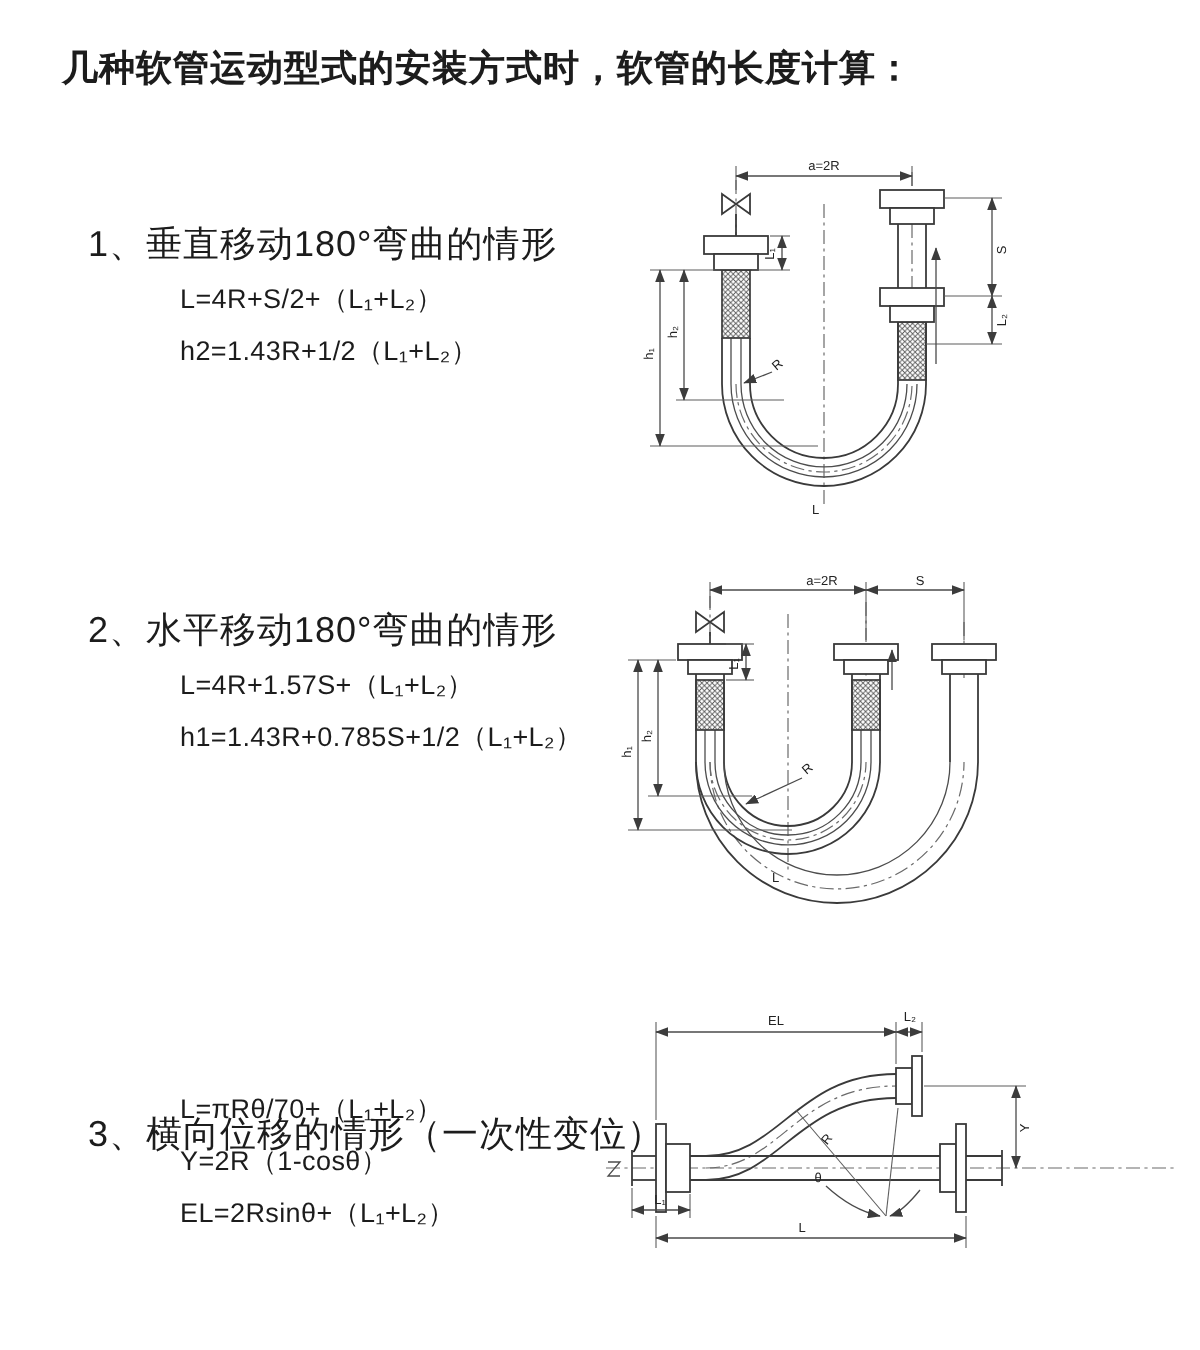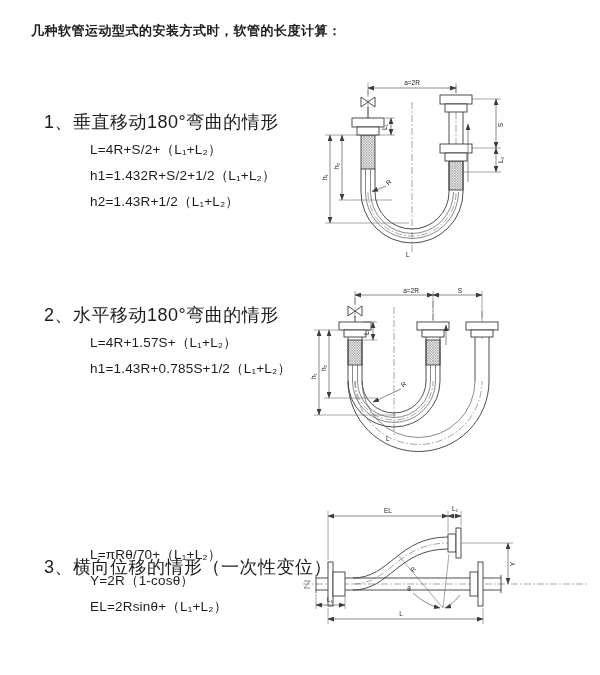--- a/index.html
+++ b/index.html
@@ -1,18 +1,18 @@
 <!DOCTYPE html>
 <html><head>
 <meta charset="utf-8">
 <style>
   html,body{margin:0;padding:0;background:#fff;}
   #page{position:relative;width:600px;height:675px;background:#ffffff;overflow:hidden;
         font-family:"Liberation Sans",sans-serif;color:#1c1c1c;}
-  .title{position:absolute;left:31px;top:22px;font-size:13px;font-weight:600;letter-spacing:0.5px;}
+  .title{position:absolute;left:31px;top:22px;font-size:18px;font-weight:600;letter-spacing:0.5px;}
   .sec-heading{position:absolute;font-size:18px;font-weight:400;letter-spacing:0.5px;}
   .formulas{position:absolute;font-size:13.5px;letter-spacing:0.2px;}
   .formulas div{height:26px;line-height:26px;white-space:nowrap;margin-left:26px;}
   svg{position:absolute;}
   .ln{stroke:#3a3a3a;stroke-width:0.9;fill:none;}
   .ln2{stroke:#4c4c4c;stroke-width:0.65;fill:none;}
   .cl{stroke:#6a6a6a;stroke-width:0.6;fill:none;stroke-dasharray:7 2.2 1.6 2.2;}
   .dim{stroke:#4a4a4a;stroke-width:0.65;fill:none;}
   .ext{stroke:#5d5d5d;stroke-width:0.55;fill:none;}
   .lbl{font-family:"Liberation Sans",sans-serif;fill:#222;font-size:6.5px;}
@@ -23,21 +23,20 @@
 </head>
 <body>
 
 <div id="page">
 
   <div class="title">几种软管运动型式的安装方式时，软管的长度计算：</div>
 
   <div class="sec-heading" style="left:44px;top:110px;">1、垂直移动180°弯曲的情形</div>
   <div class="formulas" style="left:64px;top:137px;">
     <div>L=4R+S/2+（L₁+L₂）</div>
-    <div>h1=1.432R+S/2+1/2（L₁+L₂）</div>
     <div>h2=1.43R+1/2（L₁+L₂）</div>
   </div>
 
   <div class="sec-heading" style="left:44px;top:303px;">2、水平移动180°弯曲的情形</div>
   <div class="formulas" style="left:64px;top:330px;">
     <div>L=4R+1.57S+（L₁+L₂）</div>
     <div>h1=1.43R+0.785S+1/2（L₁+L₂）</div>
   </div>
 
   <div class="sec-heading" style="left:44px;top:515px;margin-top:40px;">3、横向位移的情形（一次性变位）</div>

